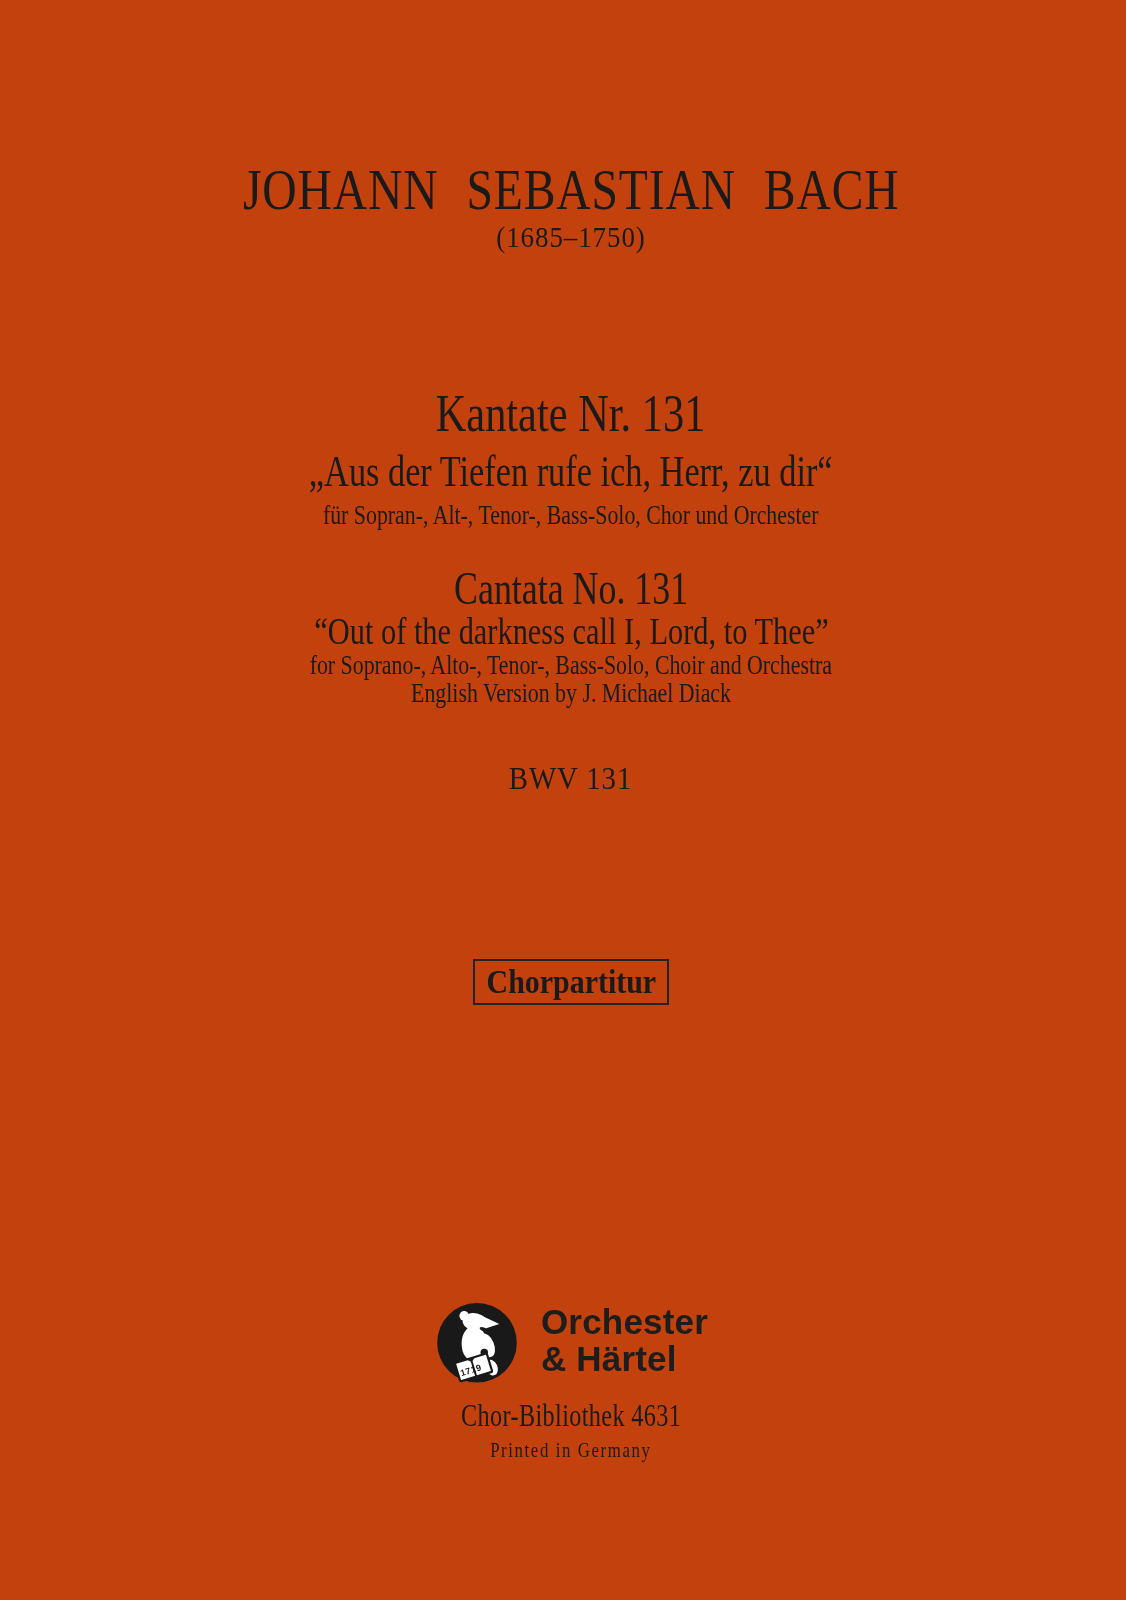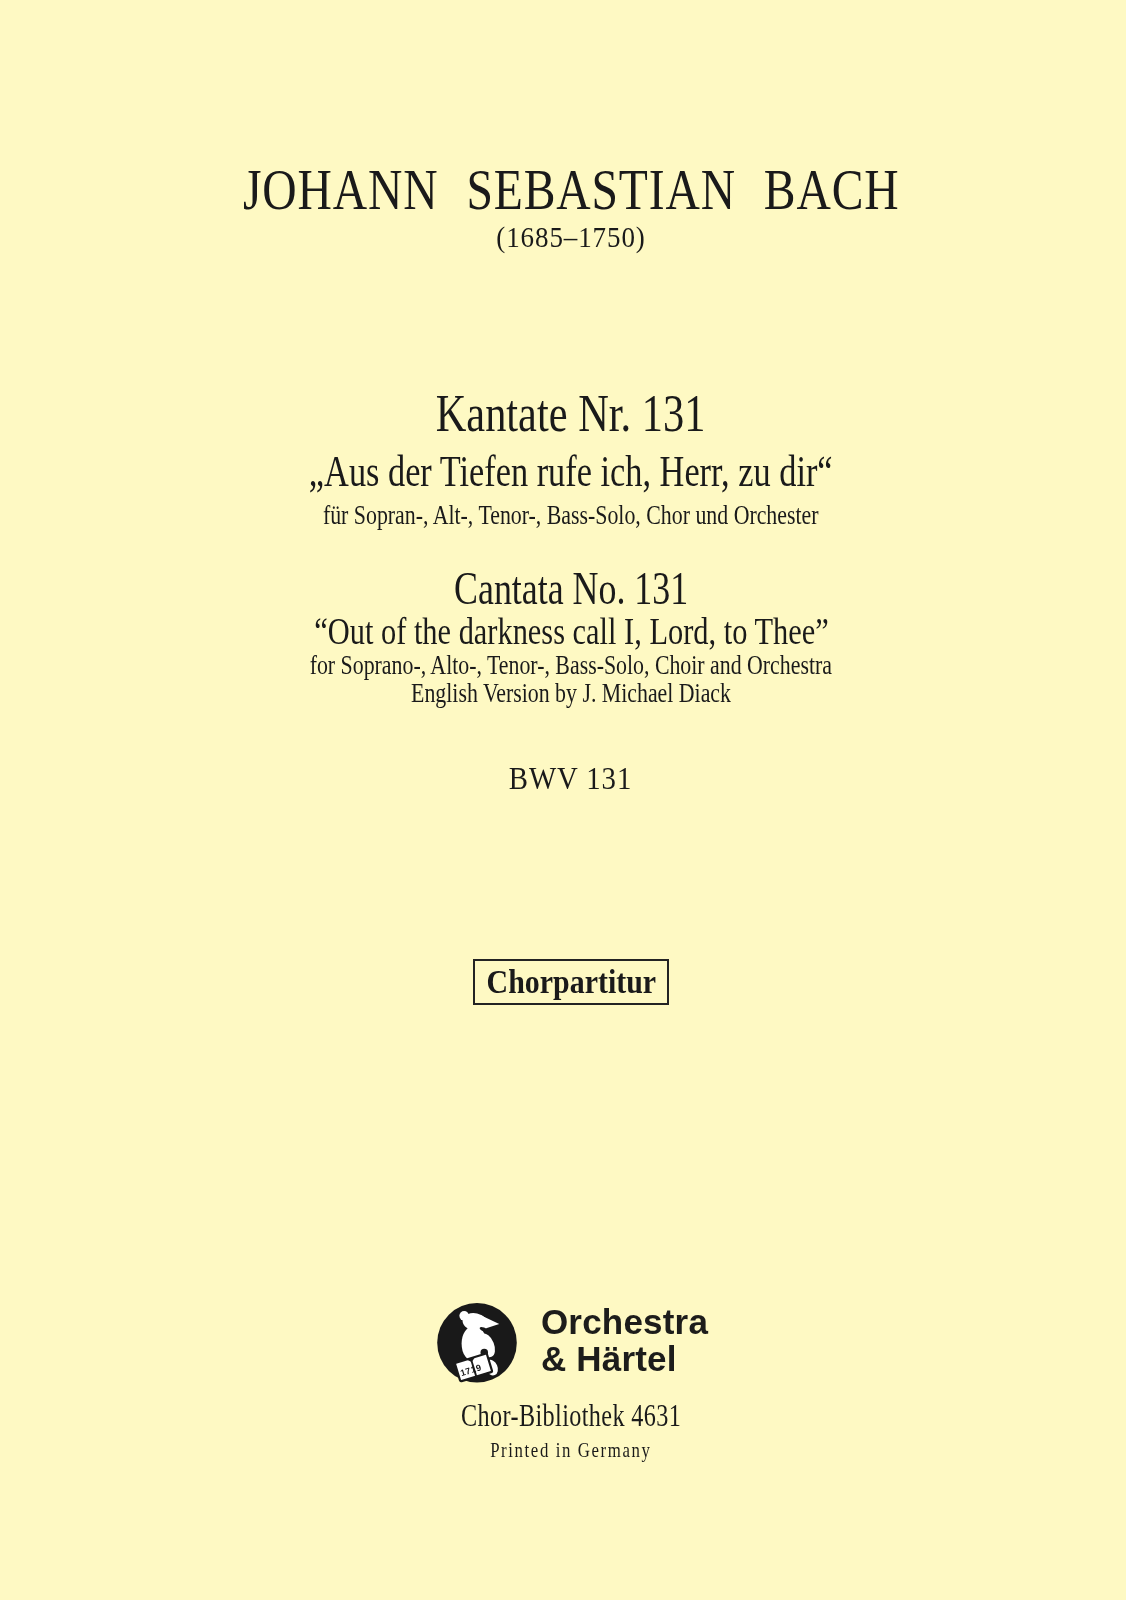--- a/index.html
+++ b/index.html
@@ -1,20 +1,20 @@
 <!DOCTYPE html>
 <html><head>
 <meta charset="utf-8">
 <style>
   html,body{margin:0;padding:0;background:#e8e8e8;}
   .page{
     position:relative;
     width:1126px;height:1600px;
     margin:0 auto;
-    background:#fef9c3;
+    background:#c2410c;
     color:#1a1a1a;
     font-family:"Liberation Serif","DejaVu Serif",serif;
     overflow:hidden;
   }
   .content{position:absolute;inset:0;transform:translateX(8px);}
   .line{
     position:absolute;left:0;right:0;
     text-align:center;
     white-space:nowrap;
     line-height:1.05;
@@ -137,21 +137,21 @@
         <ellipse cx="57.5" cy="34.2" rx="4.6" ry="2.1" fill="#191919" transform="rotate(22 57.5 34.2)"></ellipse>
         <circle cx="58.5" cy="61.5" r="4.4" fill="#191919"></circle>
         <g transform="rotate(-17 46 79)">
           <rect x="26.5" y="67.5" width="39" height="22.5" rx="1.5" fill="#ffffff" stroke="#191919" stroke-width="2.6"></rect>
           <path d="M46 67.5 L46 90" stroke="#191919" stroke-width="2.2" fill="none"></path>
           <path d="M40.5 67.5 L46 72 L51.5 67.5 Z" fill="#191919"></path>
           <text x="29.5" y="84.5" font-size="10.5" font-weight="bold" fill="#191919" style="font-family:'Liberation Sans',sans-serif;letter-spacing:.5px">1719</text>
         </g>
       </svg>
       <div class="publisher-name">
-        <div>Orchestra</div>
+        <div>Orchester</div>
         <div>&amp; Härtel</div>
       </div>
     </div>
 
     <div class="line series">
       <span class="cond">Chor-Bibliothek 4631</span>
     </div>
     <div class="line printed">
       <span class="cond">Printed in Germany</span>
     </div>

